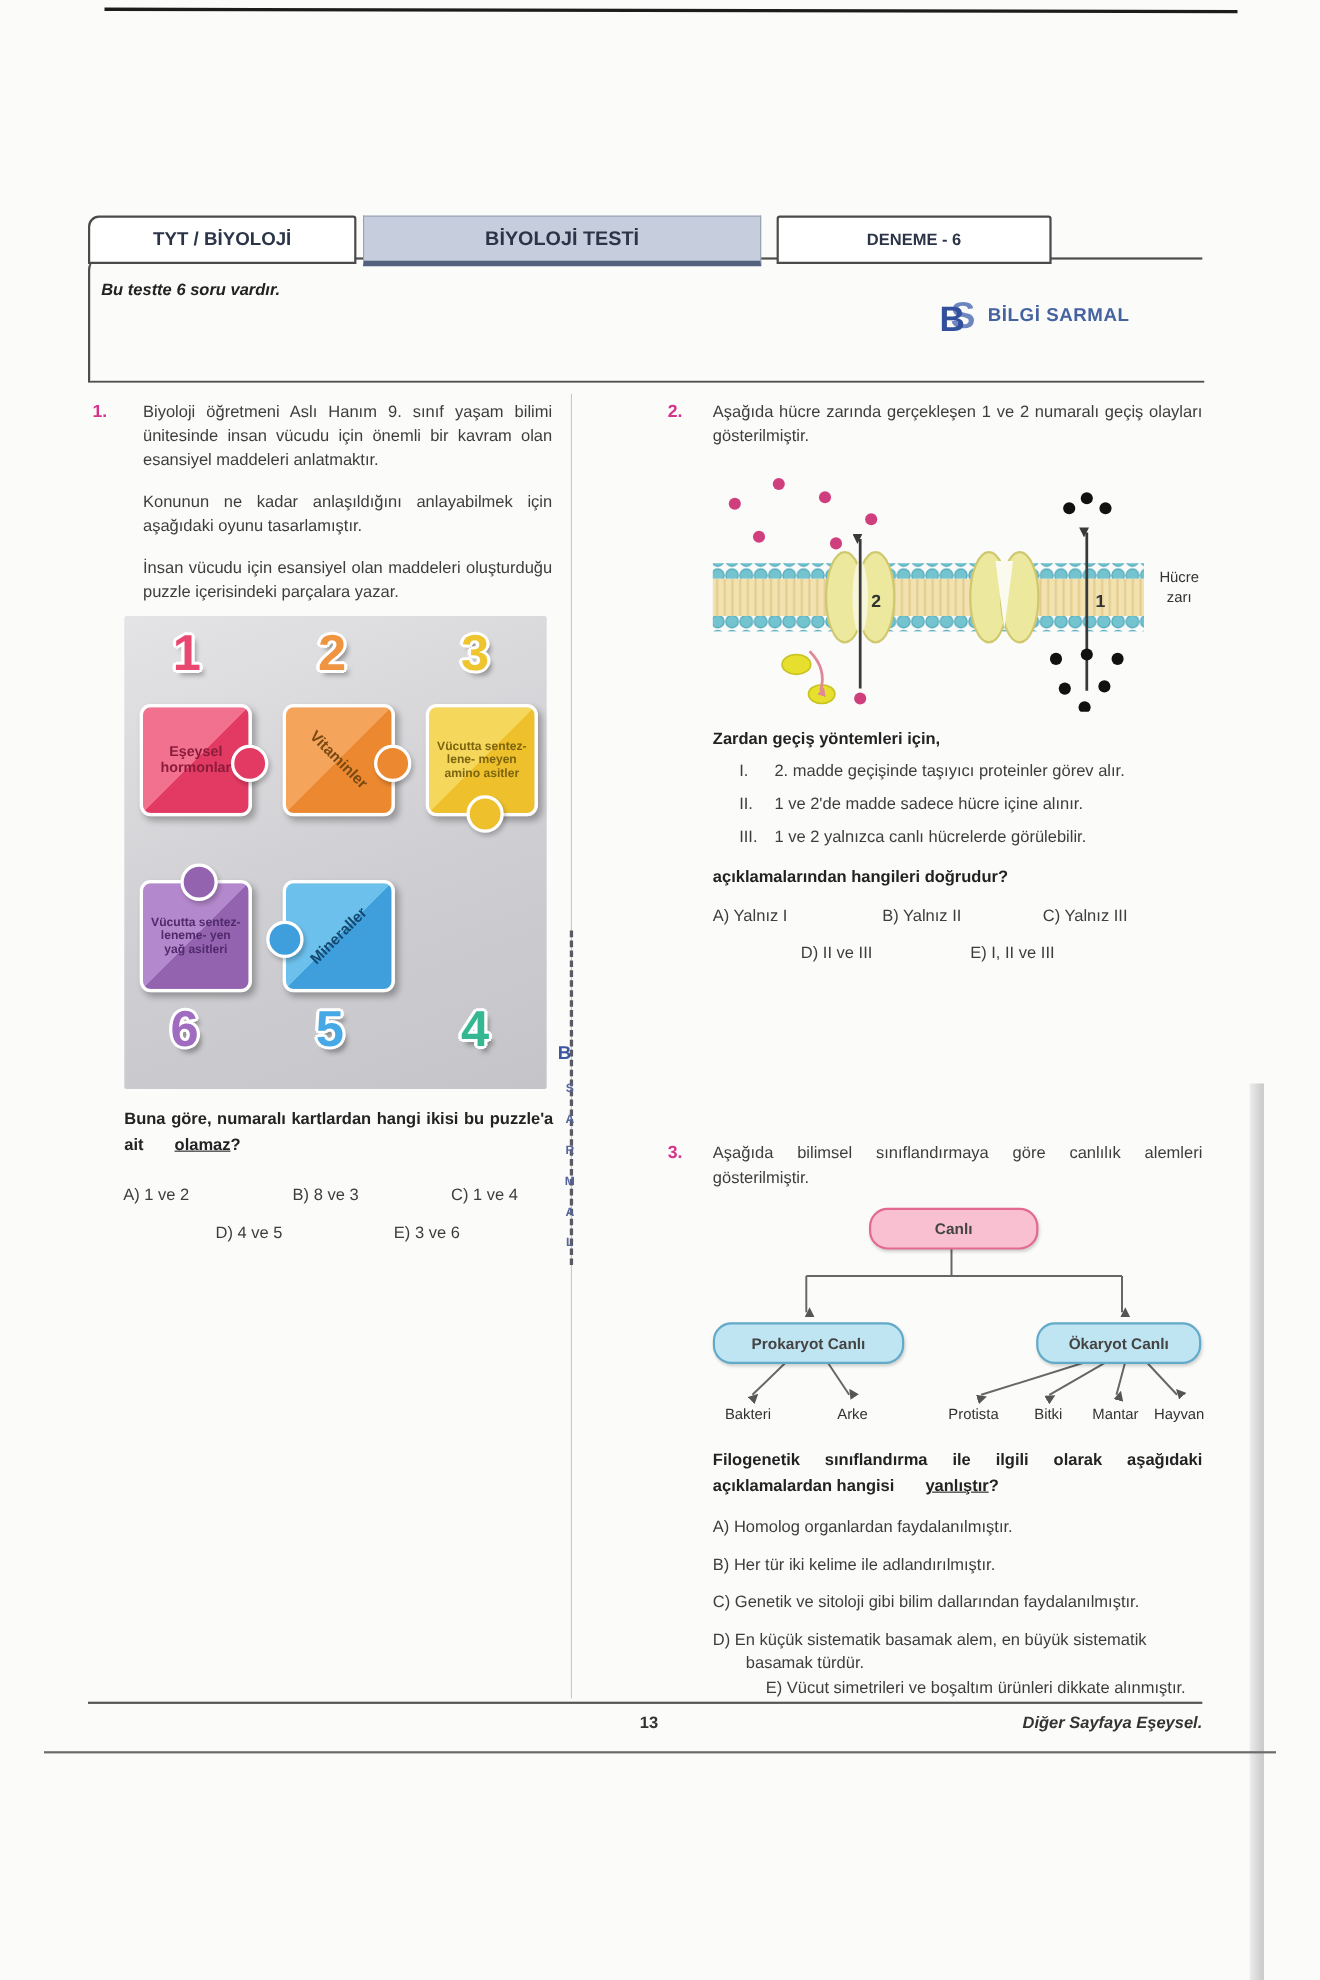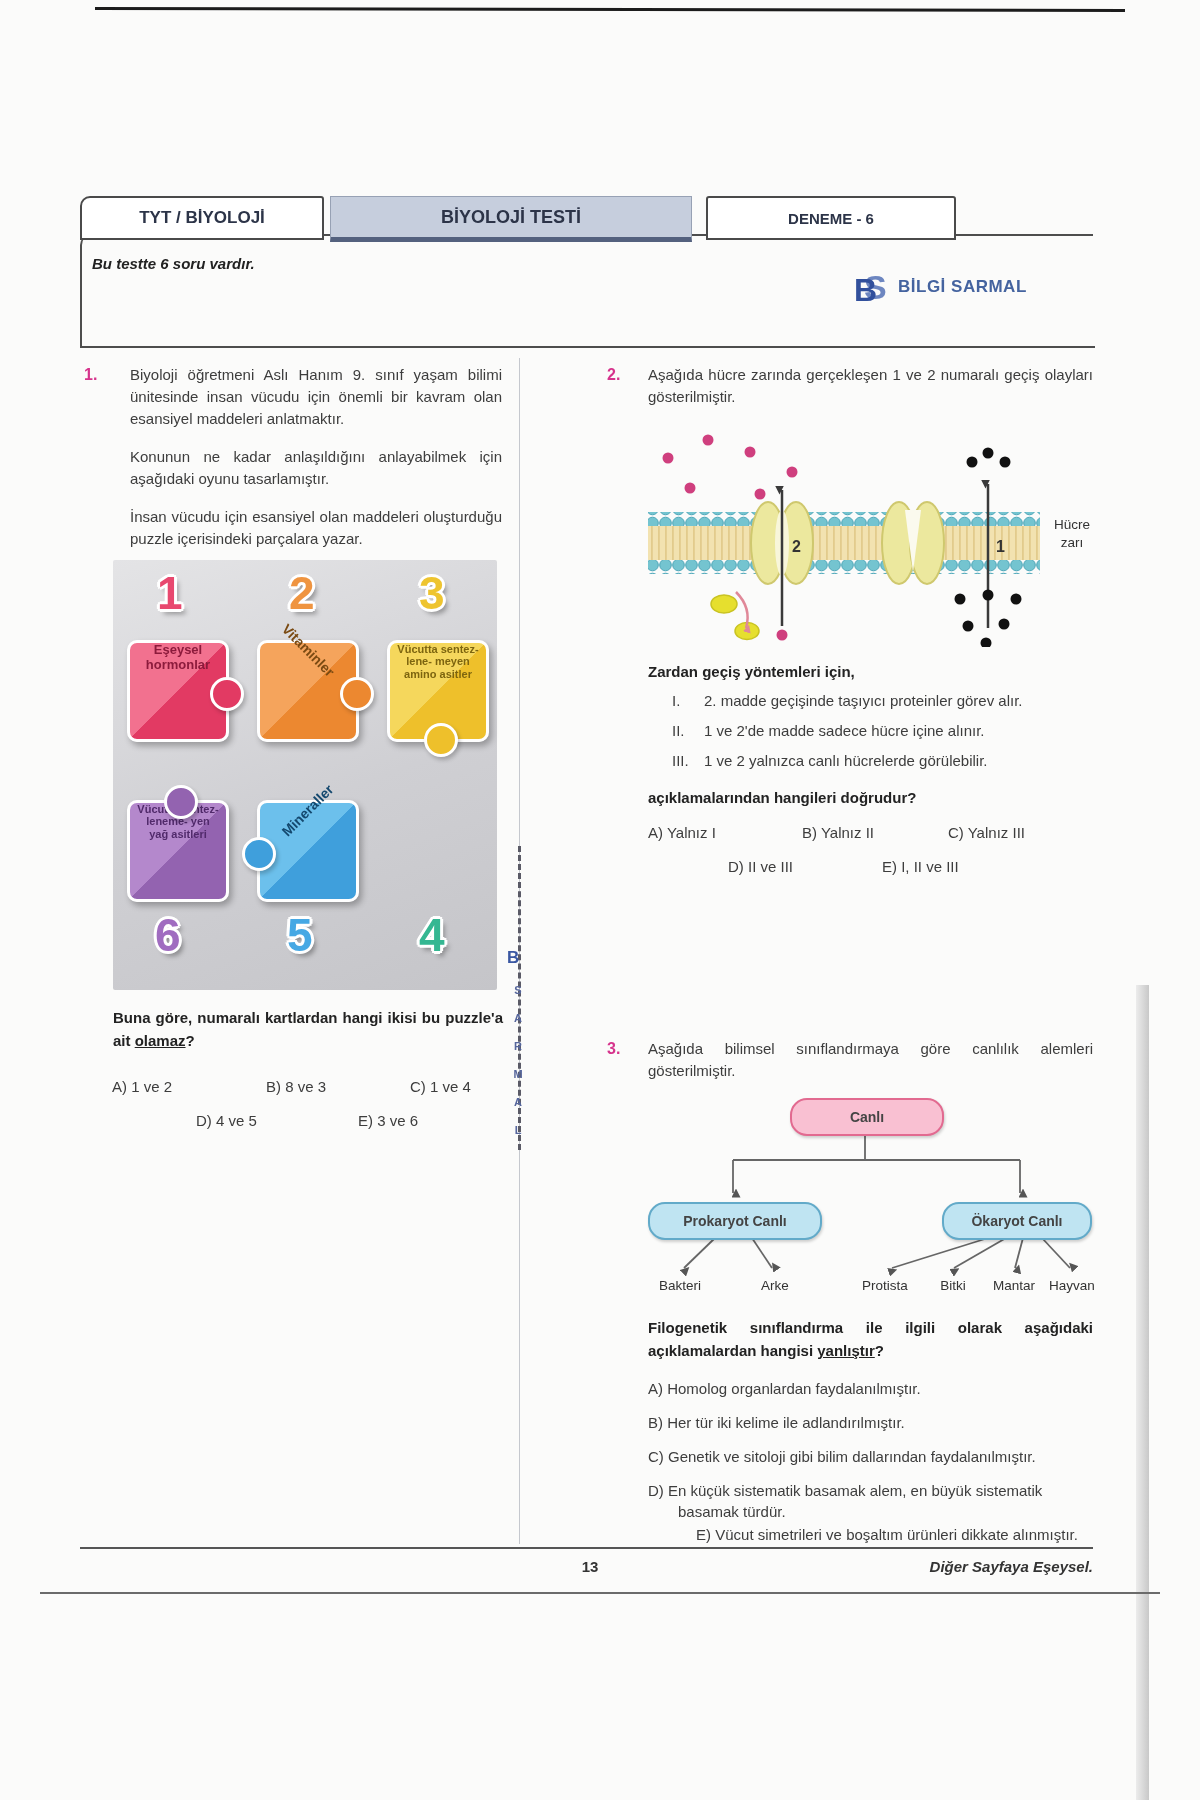--- a/index.html
+++ b/index.html
@@ -19,33 +19,33 @@
   .note{left:92px;top:255px;font-size:15px;font-weight:bold;font-style:italic;color:#222;}
   .brand{left:852px;top:266px;display:flex;align-items:center;}
   .logo-wrap{position:relative;width:42px;height:42px;}
   .logo-back{position:absolute;left:12px;top:2px;font-size:34px;font-weight:900;color:#6d86c0;}
   .logo-front{position:absolute;left:2px;top:6px;font-size:32px;font-weight:900;color:#32509c;}
   .brand-name{font-size:17px;font-weight:bold;color:#44639f;letter-spacing:.5px;margin-left:4px;}
   
   .qnum{font-size:16px;font-weight:bold;color:#d6338c;}
   .para{font-size:15px;line-height:22px;color:#3d3d3d;text-align:justify;}
   .stem{font-size:15px;line-height:23px;color:#222;font-weight:bold;text-align:justify;}
-  .stem u{text-decoration:underline;}
+  .stem u{text-decoration:underline;margin-left:24px;}
   .opt{font-size:15px;color:#3d3d3d;white-space:nowrap;}
   .optblock{font-size:15px;line-height:21px;color:#3d3d3d;padding-left:30px;text-indent:-30px;}
   .roman{display:inline-block;width:32px;font-size:15px;color:#3d3d3d;}
   .itm{font-size:15px;color:#3d3d3d;white-space:nowrap;}
   
   .divider{left:519px;top:358px;width:1px;height:1186px;background:#c5c8ce;}
   .divider-dash{left:518px;top:846px;width:0;height:304px;border-left:3px dashed #5a5a66;}
   .wm-letter{width:18px;text-align:center;font-size:11px;font-weight:bold;color:#56669c;}
   .wm-logo{font-size:17px;font-weight:900;color:#3a57a2;}
   
   .pzbox{left:113px;top:560px;width:384px;height:430px;background:linear-gradient(160deg,#e4e4e6 0%,#cfcfd3 55%,#c5c5c9 100%);border-radius:2px;}
-  .pz{position:absolute;width:96px;height:96px;border:3px solid #fff;border-radius:10px;box-shadow:3px 4px 6px rgba(0,0,0,.28);display:flex;align-items:flex-start;justify-content:center;}
+  .pz{position:absolute;width:96px;height:96px;border:3px solid #fff;border-radius:10px;box-shadow:3px 4px 6px rgba(0,0,0,.28);display:flex;align-items:center;justify-content:center;}
   .pz .lbl{font-weight:bold;text-align:center;line-height:1.12;overflow-wrap:break-word;}
   .knob{position:absolute;width:28px;height:28px;border-radius:50%;border:3px solid #fff;box-shadow:2px 3px 4px rgba(0,0,0,.22);}
   .pz1{background:linear-gradient(135deg,#f2718f 0 50%,#e23a63 50% 100%);}
   .pz2{background:linear-gradient(135deg,#f5a45c 0 50%,#ec8830 50% 100%);}
   .pz3{background:linear-gradient(135deg,#f5d75c 0 50%,#eec02b 50% 100%);}
   .pz6{background:linear-gradient(135deg,#b488cc 0 50%,#9363b0 50% 100%);}
   .pz5{background:linear-gradient(135deg,#6cc0ec 0 50%,#3f9fdc 50% 100%);}
   .pz4{background:linear-gradient(135deg,#5eccab 0 50%,#2fae87 50% 100%);}
   .bignum{font-size:46px;font-weight:bold;line-height:1;
     text-shadow:-3px 0 0 #fff,3px 0 0 #fff,0 -3px 0 #fff,0 3px 0 #fff,-2px -2px 0 #fff,2px -2px 0 #fff,-2px 2px 0 #fff,2px 2px 0 #fff,4px 5px 5px rgba(0,0,0,.35);}

